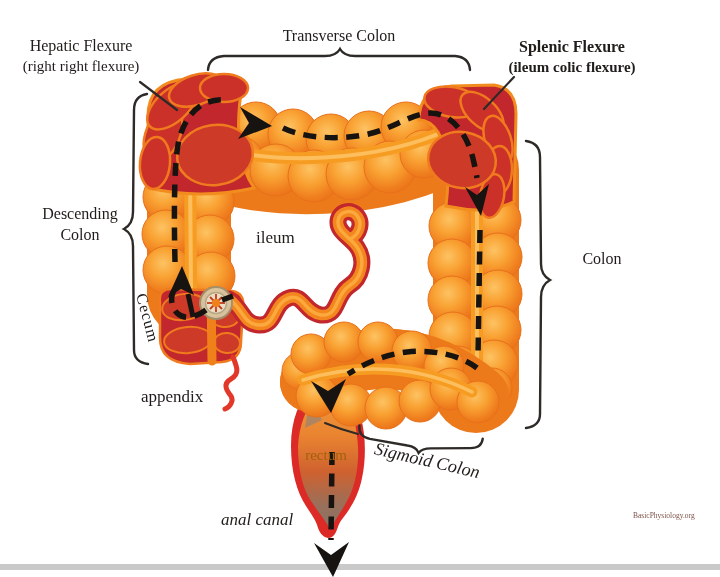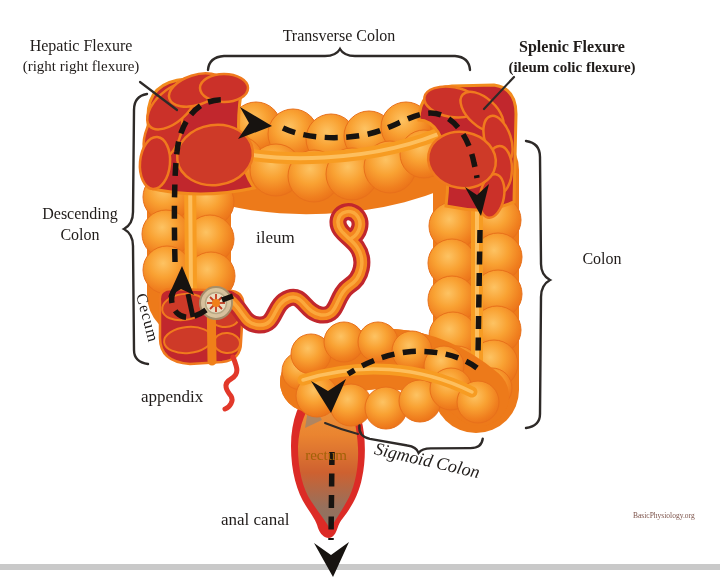--- a/index.html
+++ b/index.html
@@ -15,21 +15,21 @@
   .lbl-transverse{left:263px;top:26px;width:152px;font-size:16px;}
   .lbl-splenic{left:496px;top:37px;width:152px;font-size:16px;font-weight:bold;}
   .lbl-splenic .l2{font-size:15px;}
   .lbl-ascending{left:28px;top:204px;width:104px;font-size:16px;}
   .lbl-descending{left:550px;top:249px;width:104px;font-size:16px;}
   .lbl-ileum{left:256px;top:227px;font-size:17px;}
   .lbl-cecum{left:147px;top:318px;font-size:16px;letter-spacing:1px;
     transform:translate(-50%,-50%) rotate(75deg);}
   .lbl-appendix{left:141px;top:386px;font-size:17px;}
   .lbl-rectum{left:297px;top:446px;width:58px;font-size:15px;color:#a16207;text-align:center;}
-  .lbl-anal{left:221px;top:509px;font-size:17px;}
+  .lbl-anal{left:221px;top:509px;font-size:17px;font-style:italic;}
   .lbl-sigmoid{left:427px;top:461px;font-size:18px;font-style:italic;
     transform:translate(-50%,-50%) rotate(13deg);}
   .watermark{position:absolute;left:625px;top:511px;font-size:7.5px;color:#7B5148;
     font-family:"Liberation Serif","DejaVu Serif",serif;margin-left:8px;}
 </style>
 </head>
 <body>
 
 <div id="stage">
 

